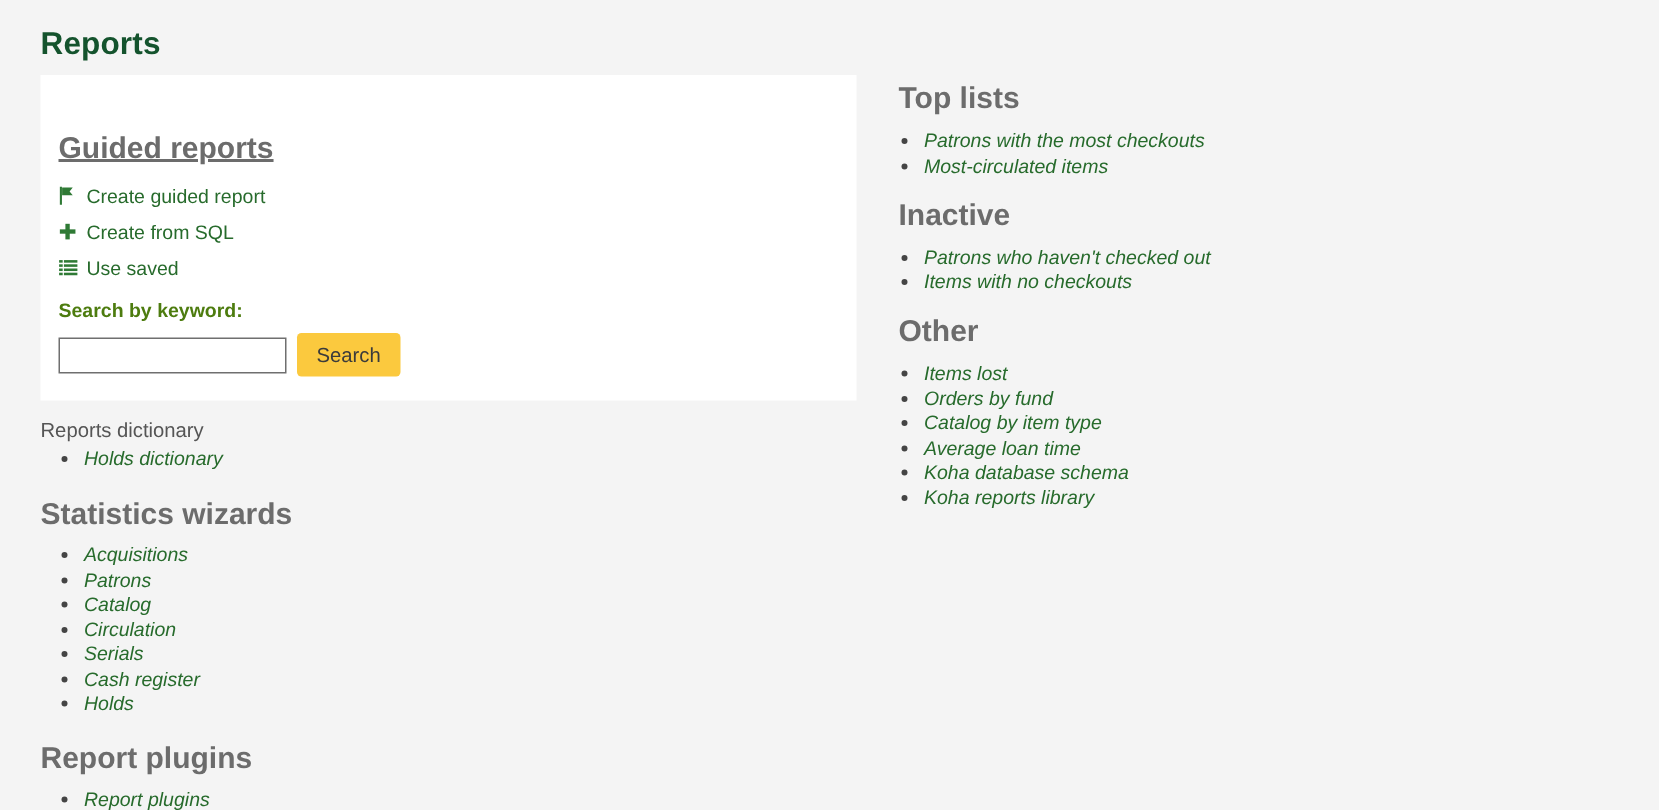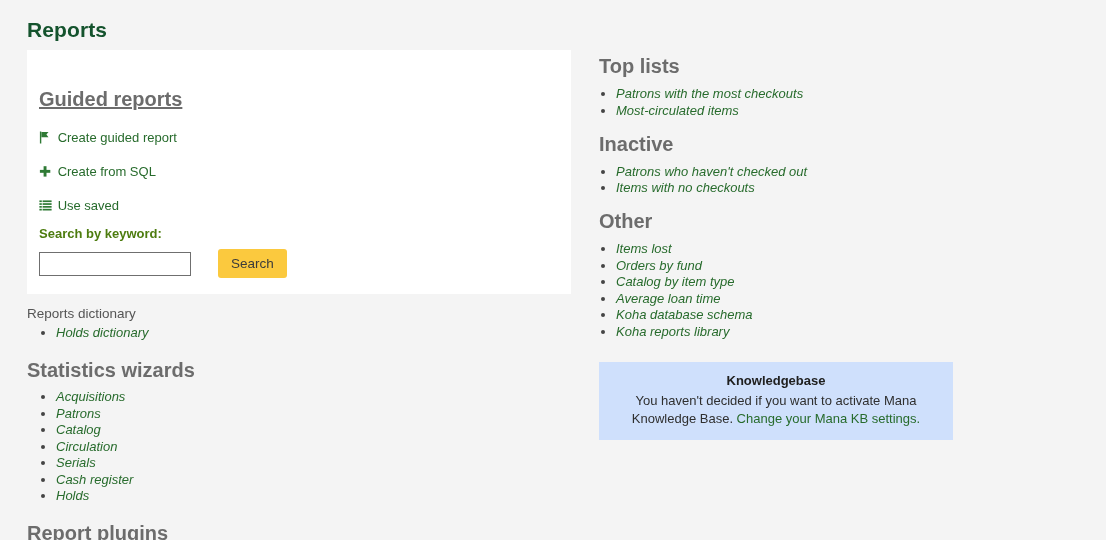--- a/index.html
+++ b/index.html
@@ -72,21 +72,21 @@
   }
   h3.sub {
     margin: 0 0 4px 0;
     font-size: 13.5px;
     font-weight: normal;
     color: #555555;
   }
 
   
   .action-row {
-    margin: 17px 0 7px 0;
+    margin: 0 0 7px 0;
     line-height: 17px;
     display: block;
     white-space: nowrap;
   }
   .action-row:last-of-type { margin-bottom: 9px; }
   .icon-wrap {
     display: inline-block;
     width: 14px;
     height: 13px;
     vertical-align: -2px;
@@ -100,21 +100,20 @@
   
   .search-label {
     font-size: 13px;
     font-weight: bold;
     color: #4d7c0f;
     margin: 12px 0 8px 0;
   }
   .search-row {
     display: flex;
     align-items: center;
-    gap: 20px;
   }
   .search-input {
     width: 152px;
     height: 24px;
     box-sizing: border-box;
     border: 1px solid #6f6f6f;
     background: #ffffff;
     font-family: "Liberation Sans", sans-serif;
     font-size: 13px;
     padding: 2px 4px;
@@ -291,19 +290,16 @@
       <ul class="bullets">
         <li><a class="link" href="#">Items lost</a></li>
         <li><a class="link" href="#">Orders by fund</a></li>
         <li><a class="link" href="#">Catalog by item type</a></li>
         <li><a class="link" href="#">Average loan time</a></li>
         <li><a class="link" href="#">Koha database schema</a></li>
         <li><a class="link" href="#">Koha reports library</a></li>
       </ul>
     </div>
 
-    <div class="kb-box">
-      <span class="kb-title">Knowledgebase</span><span>You haven't decided if you want to activate Mana Knowledge Base. </span><a class="link" href="#">Change your Mana KB settings.</a>
-    </div>
 
   </div>
 
 </div>
 
 </body></html>

